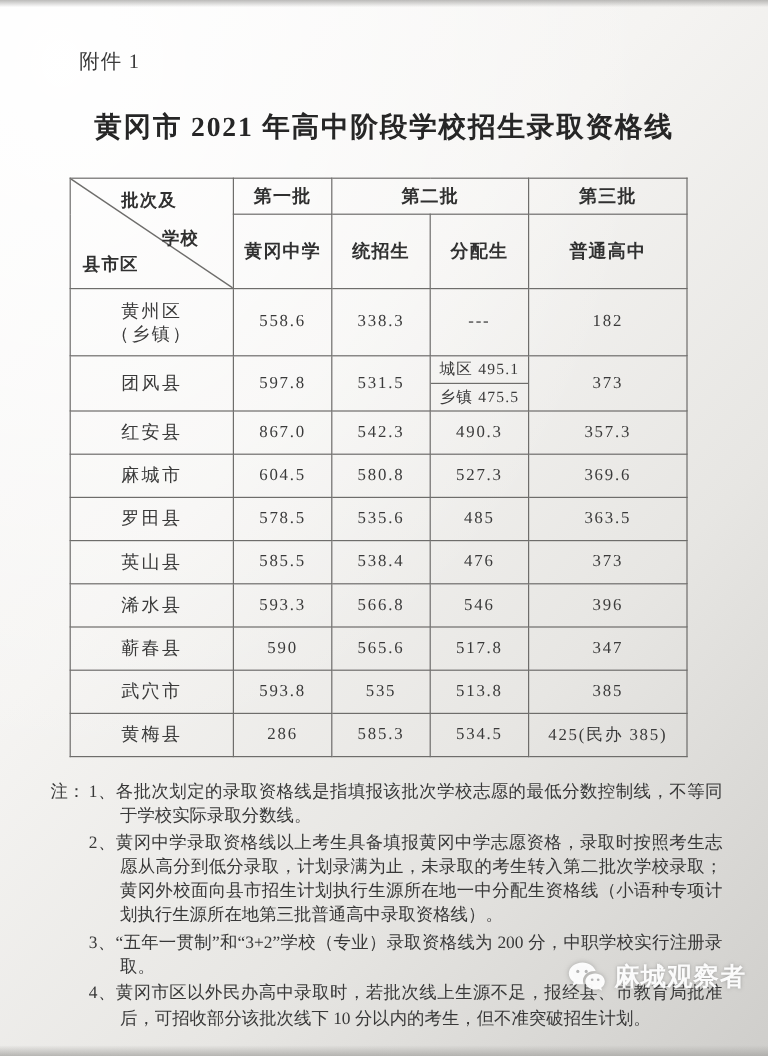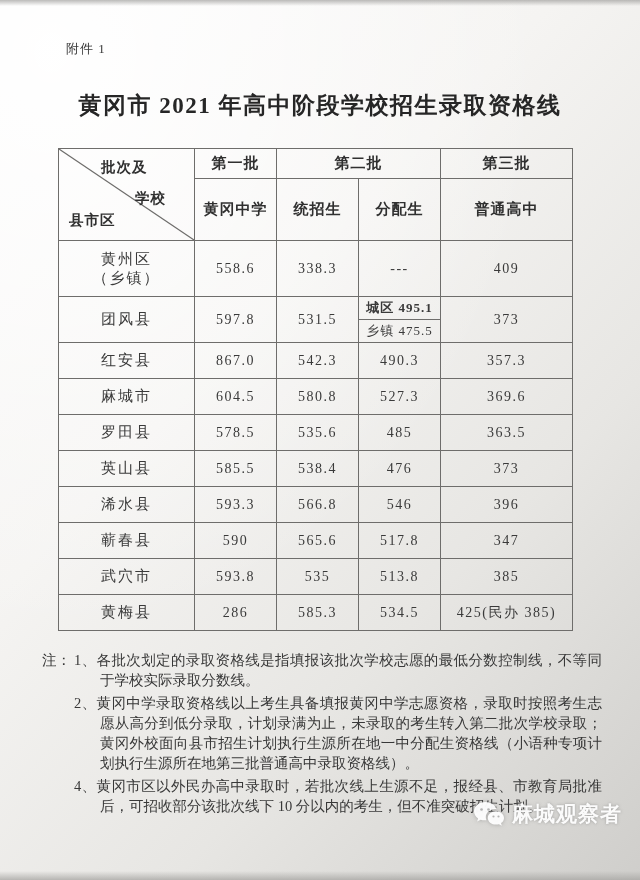--- a/index.html
+++ b/index.html
@@ -10,21 +10,21 @@
       radial-gradient(140% 120% at 8% 6%, rgba(255,255,255,.95) 0%, rgba(255,255,255,0) 55%),
       linear-gradient(133deg, #fbfafa 0%, #f5f4f2 38%, #e7e6e3 68%, #cfcecb 100%);
     font-family:"Liberation Serif","DejaVu Serif",serif;
     color:#333;
   }
   .photo-top-edge{position:absolute;top:0;left:0;right:0;height:6px;
     background:linear-gradient(#9f9e9c,rgba(159,158,156,0));opacity:.7;}
   .photo-bottom-edge{position:absolute;bottom:0;left:0;right:0;height:9px;
     background:linear-gradient(rgba(150,149,147,0),#a9a8a5);opacity:.8;}
 
-  .attachment{position:absolute;left:66px;top:40px;font-size:13px;letter-spacing:1px;color:#3a3a3a;}
+  .attachment{position:absolute;left:66px;top:40px;font-size:17px;letter-spacing:1px;color:#3a3a3a;}
   .title{position:absolute;left:0;right:0;top:90px;margin:0;text-align:center;
     font-size:23px;font-weight:bold;color:#262626;letter-spacing:1.5px;}
 
   table.grid{position:absolute;left:58px;top:148px;width:514px;
     border-collapse:collapse;table-layout:fixed;color:#383838;}
   .grid th,.grid td{border:1px solid #6e6d6b;text-align:center;vertical-align:middle;
     padding:0;font-weight:normal;}
   .grid thead th{font-size:15px;font-weight:bold;color:#303030;letter-spacing:1px;}
   tr.batch-row{height:30px;}
   tr.school-row{height:62px;}
@@ -37,21 +37,21 @@
   .c-mid{top:40px;left:76px;}
   .c-bottom{bottom:10px;left:10px;}
 
   #table-body td{font-size:14px;letter-spacing:1.5px;color:#3a3a3a;}
   #table-body td.district{font-size:15px;letter-spacing:2px;margin-left:24px;}
   #table-body tr{height:36px;}
   #table-body tr:nth-child(1){height:56px;}
   #table-body tr:nth-child(2){height:44px;}
   td.split-cell{padding:0;}
   .split-part{height:22px;line-height:22px;font-size:13px;letter-spacing:1px;}
-  .split-part.first{border-bottom:1px solid #6e6d6b;font-weight:bold;}
+  .split-part.first{border-bottom:1px solid #6e6d6b;}
 
   .notes{position:absolute;left:42px;top:650px;width:560px;display:flex;
     font-size:14.5px;line-height:1.40;color:#383838;}
   .notes-prefix{flex:0 0 32px;white-space:nowrap;}
   .notes-items{flex:1;}
   .note-item{padding-left:26px;text-indent:-26px;margin:0 0 2px 0;text-align:justify;}
 
   .watermark{position:absolute;right:18px;top:800px;display:flex;align-items:center;gap:7px;
     color:rgba(255,255,255,.95);font-size:21px;font-weight:bold;letter-spacing:1px;
     font-family:"Liberation Sans","DejaVu Sans",sans-serif;
@@ -98,21 +98,21 @@
     </thead>
     <tbody id="table-body">
         <tr>
           <td class="district">
             <div>黄州区</div>
             <div>（乡镇）</div>
           </td>
           <td>558.6</td>
           <td>338.3</td>
           <td>---</td>
-          <td>409</td>
+          <td>182</td>
         </tr>
         <tr>
           <td class="district">
             <div>团风县</div>
           </td>
           <td>597.8</td>
           <td>531.5</td>
           <td class="split-cell">
             <div class="split-part first">城区 495.1</div>
             <div class="split-part">乡镇 475.5</div>
@@ -192,20 +192,21 @@
           <td>425(民办 385)</td>
         </tr>
       </tbody>
   </table>
 
   <div class="notes">
     <span class="notes-prefix">注：</span>
     <div class="notes-items" id="notes-items">
         <div class="note-item">1、各批次划定的录取资格线是指填报该批次学校志愿的最低分数控制线，不等同于学校实际录取分数线。</div>
         <div class="note-item">2、黄冈中学录取资格线以上考生具备填报黄冈中学志愿资格，录取时按照考生志愿从高分到低分录取，计划录满为止，未录取的考生转入第二批次学校录取；黄冈外校面向县市招生计划执行生源所在地一中分配生资格线（小语种专项计划执行生源所在地第三批普通高中录取资格线）。</div>
+        <div class="note-item">3、“五年一贯制”和“3+2”学校（专业）录取资格线为 200 分，中职学校实行注册录取。</div>
         <div class="note-item">4、黄冈市区以外民办高中录取时，若批次线上生源不足，报经县、市教育局批准后，可招收部分该批次线下 10 分以内的考生，但不准突破招生计划。</div>
       </div>
   </div>
 
   <div class="watermark">
     <svg width="32" height="27" viewBox="0 0 32 27">
       <g fill="rgba(255,255,255,0.95)">
         <path d="M12.5 1 C6 1 1 5.2 1 10.3 c0 2.9 1.6 5.4 4.1 7.1 l-1 3.2 3.6-1.9 c1.2 .4 2.5 .6 3.9 .6 .6 0 1.2 0 1.8 -.1 -.4 -.9 -.6 -1.9 -.6 -2.9 0 -4.6 4.3 -8.2 9.4 -8.2 .4 0 .8 0 1.2 .1 C22.1 4 17.7 1 12.5 1 Z"></path>
         <path d="M23 10.2 c-4.6 0-8.2 3-8.2 6.7 0 3.7 3.6 6.7 8.2 6.7 1 0 2-.1 2.9-.4 l2.9 1.5 -.8-2.6 c1.9-1.2 3-3.1 3-5.2 0-3.7-3.6-6.7-8-6.7 Z"></path>
       </g>

